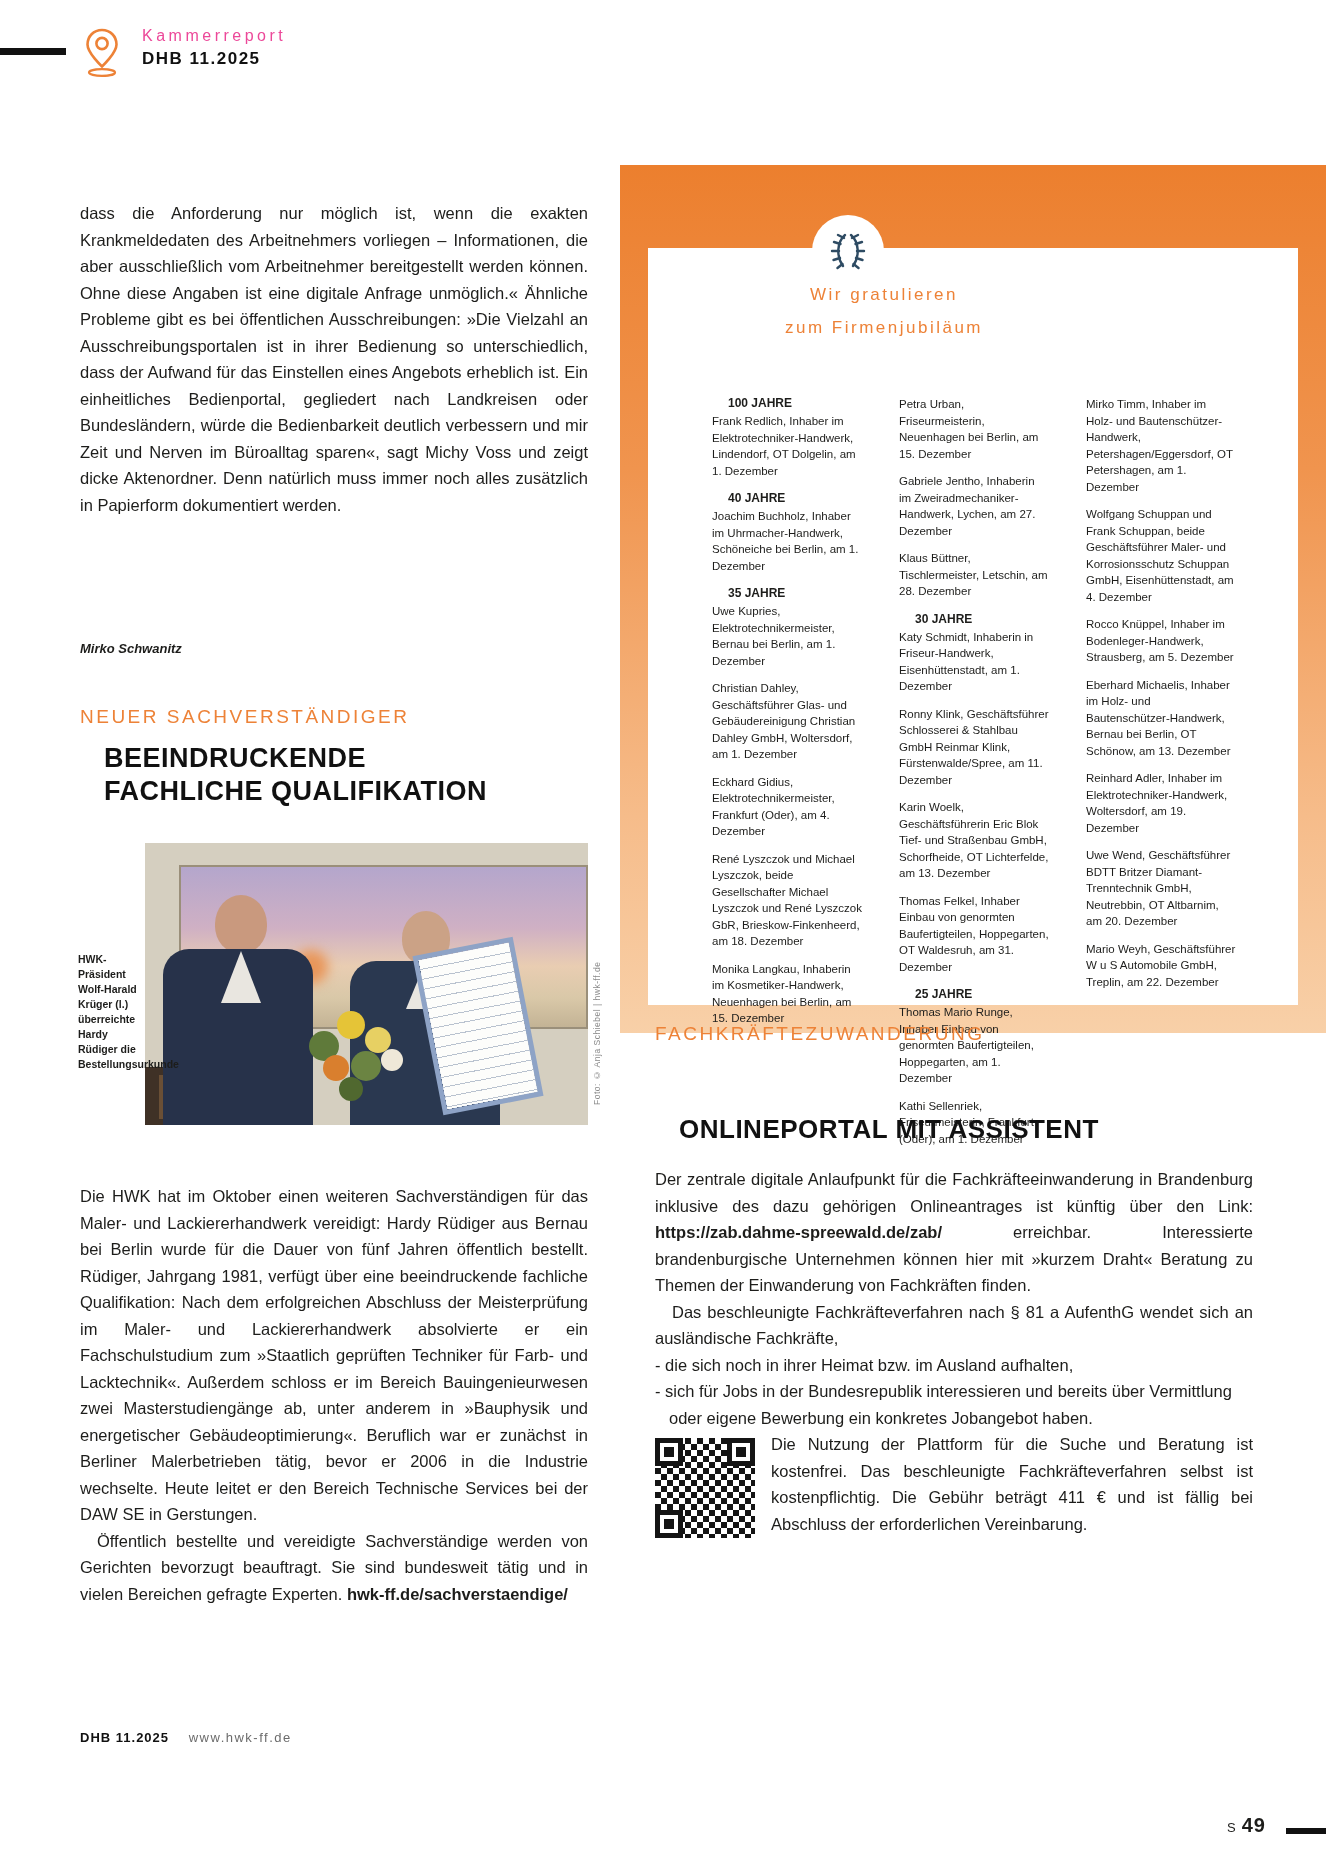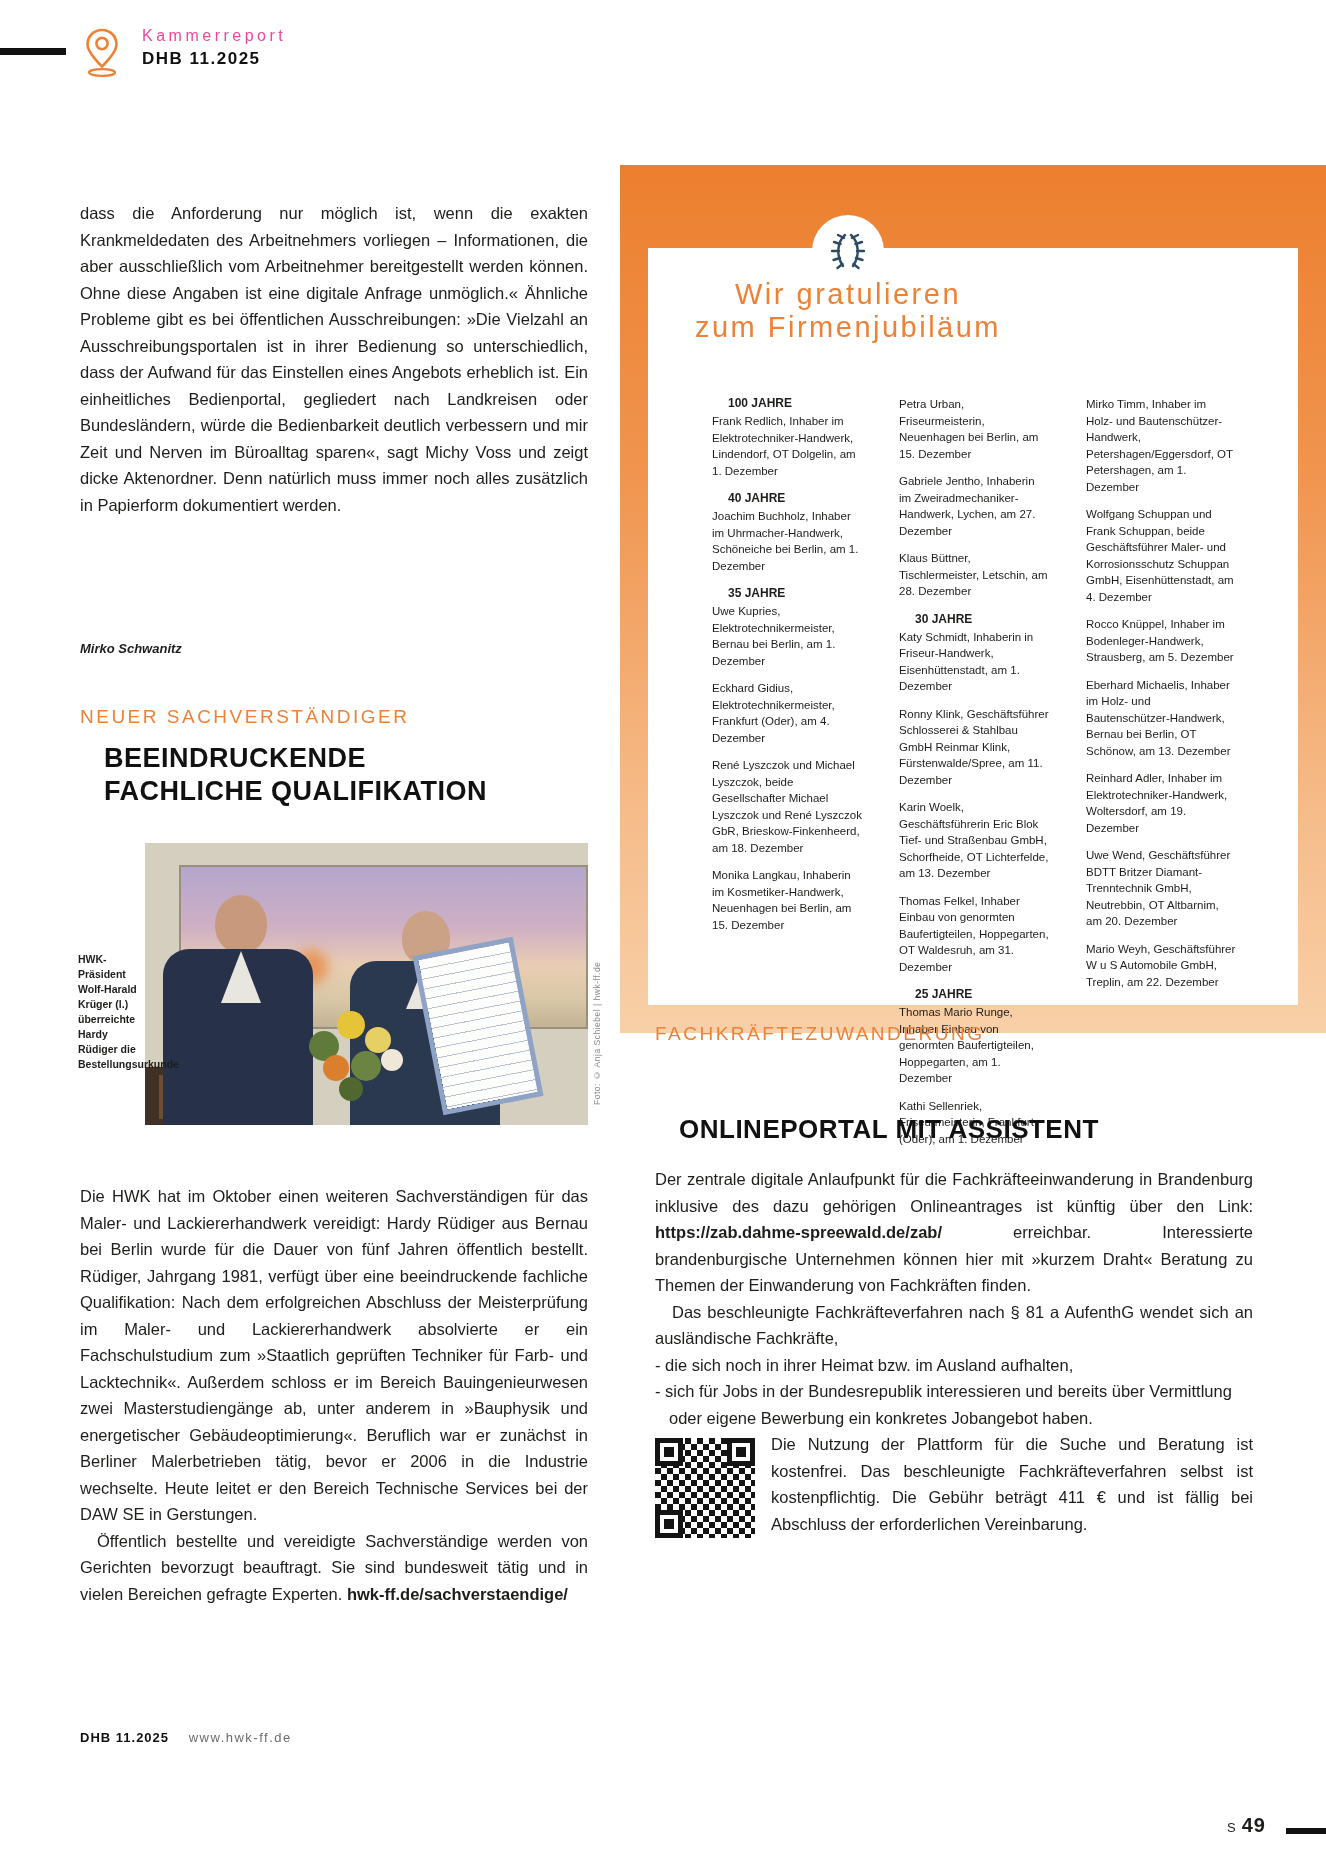--- a/index.html
+++ b/index.html
@@ -37,21 +37,21 @@
   .caption{position:absolute;left:78px;top:952px;width:64px;font-size:10.5px;line-height:15px;font-weight:bold;}
   .credit{position:absolute;left:592px;top:845px;height:260px;font-size:8.5px;color:#8a8a8a;
           writing-mode:vertical-rl;transform:rotate(180deg);letter-spacing:0.5px;}
   
   .jubox{position:absolute;left:620px;top:165px;width:706px;height:868px;
          background:linear-gradient(180deg,#ec7f2e 0%,#f0944e 35%,#f6bc8a 75%,#f8d0a8 100%);}
   .jucard{position:absolute;left:28px;top:83px;right:28px;bottom:28px;background:#fff;}
   .badge{position:absolute;left:164px;top:-33px;width:72px;height:72px;border-radius:50%;background:#fff;
          display:flex;align-items:center;justify-content:center;}
   .jub-title{position:absolute;left:0;top:30px;width:400px;text-align:center;color:#ed8237;
-             font-size:29px;letter-spacing:2.5px;line-height:33px;font-weight:400;}
+             font-size:17px;letter-spacing:2.5px;line-height:33px;font-weight:400;padding-left:36px;}
   .jub-cols{position:absolute;left:64px;top:148px;display:grid;grid-template-columns:150px 150px 150px;column-gap:37px;}
   .jub-h{font-size:12px;font-weight:bold;margin:12px 16px 3px;}
   .jub-h:first-child{margin-top:0;}
   .jub-e{font-size:11.5px;line-height:16.5px;margin:0 0 11px;}
   
   .colR{position:absolute;left:655px;width:598px;}
   .b{font-weight:bold;}
   .indent{text-indent:17px;}
   .bullet{padding-left:14px;text-indent:-14px;text-align:left;}
   .qr{float:left;width:100px;height:100px;margin:7px 16px 4px 0;position:relative;
@@ -154,20 +154,21 @@
         <div>zum Firmenjubiläum</div>
       </div>
       <div class="jub-cols" id="jubilee-columns">
           <div>
             <div class="jub-h">100 JAHRE</div>
             <p class="jub-e">Frank Redlich, Inhaber im Elektrotechniker-Handwerk, Lindendorf, OT Dolgelin, am 1. Dezember</p>
             <div class="jub-h">40 JAHRE</div>
             <p class="jub-e">Joachim Buchholz, Inhaber im Uhrmacher-Handwerk, Schöneiche bei Berlin, am 1. Dezember</p>
             <div class="jub-h">35 JAHRE</div>
             <p class="jub-e">Uwe Kupries, Elektrotechnikermeister, Bernau bei Berlin, am 1. Dezember</p>
+            <p class="jub-e">Christian Dahley, Geschäftsführer Glas- und Gebäudereinigung Christian Dahley GmbH, Woltersdorf, am 1. Dezember</p>
             <p class="jub-e">Eckhard Gidius, Elektrotechnikermeister, Frankfurt (Oder), am 4. Dezember</p>
             <p class="jub-e">René Lyszczok und Michael Lyszczok, beide Gesellschafter Michael Lyszczok und René Lyszczok GbR, Brieskow-Finkenheerd, am 18. Dezember</p>
             <p class="jub-e">Monika Langkau, Inhaberin im Kosmetiker-Handwerk, Neuenhagen bei Berlin, am 15. Dezember</p>
           </div>
           <div>
             <p class="jub-e">Petra Urban, Friseurmeisterin, Neuenhagen bei Berlin, am 15. Dezember</p>
             <p class="jub-e">Gabriele Jentho, Inhaberin im Zweiradmechaniker-Handwerk, Lychen, am 27. Dezember</p>
             <p class="jub-e">Klaus Büttner, Tischlermeister, Letschin, am 28. Dezember</p>
             <div class="jub-h">30 JAHRE</div>
             <p class="jub-e">Katy Schmidt, Inhaberin in Friseur-Handwerk, Eisenhüttenstadt, am 1. Dezember</p>

